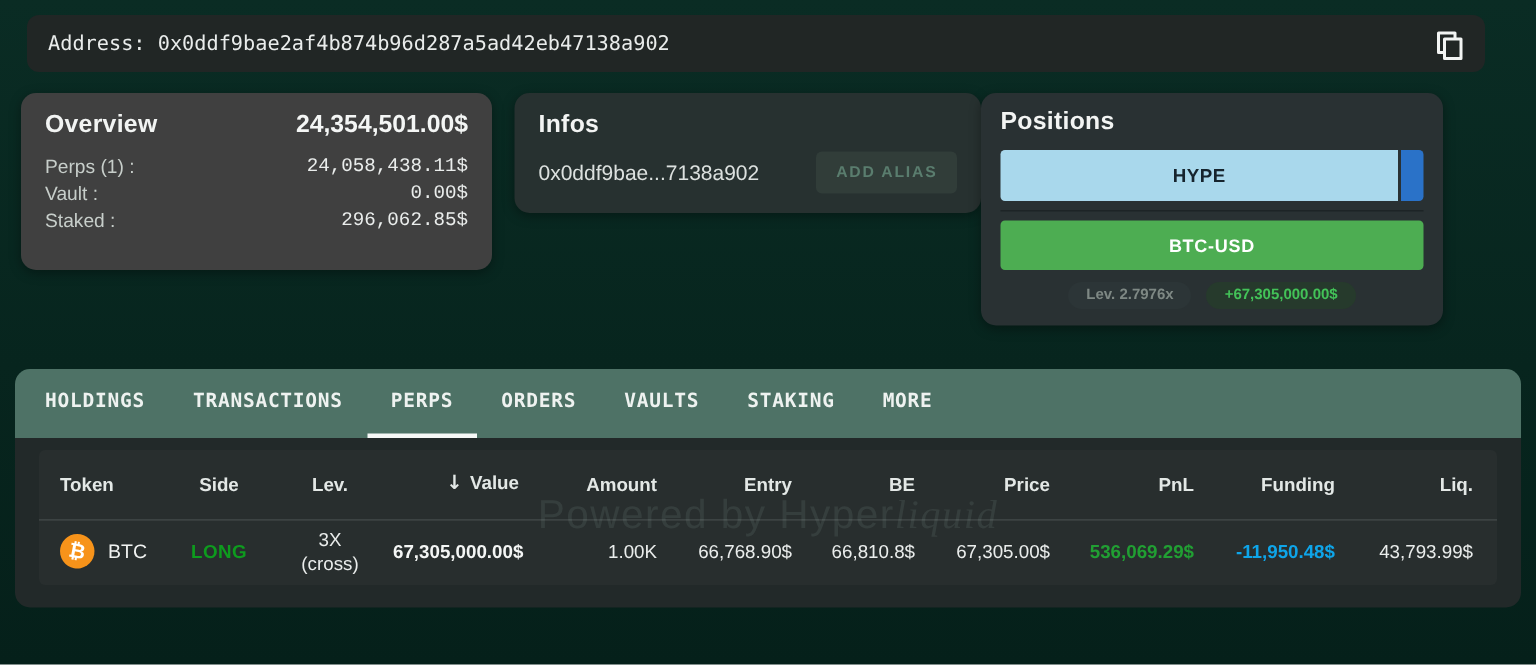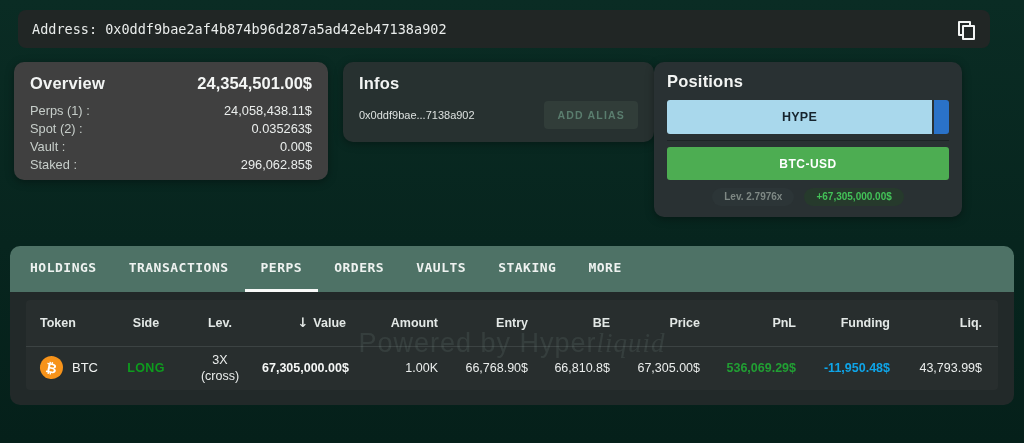--- a/index.html
+++ b/index.html
@@ -45,25 +45,25 @@
     box-shadow:0 2px 8px rgba(0,0,0,.35);
   }
   .card h2{ font-size:16.5px; font-weight:bold; color:#f2f4f3; letter-spacing:.2px; }
 
   .card.overview{ width:314px; height:118px; background:#404040; }
   .ov-head{ display:flex; justify-content:space-between; align-items:baseline; }
   .ov-total{ font-size:16.5px; font-weight:bold; color:#f4f6f5; }
   .kv-rows{ margin-top:9px; }
   .kv{ display:flex; justify-content:space-between; line-height:18px; font-size:12.8px; }
   .kv .k{ color:#c7cecA; }
-  .kv .v{ color:#eaedec; }
+  .kv .v{ color:#eaedec;font-family:Liberation Mono, monospace; }
 
   .card.infos{ width:311px; height:80px; background:#273130; margin-left:15px; }
   .infos-row{ margin-top:8px; display:flex; align-items:center; justify-content:space-between; }
-  .short-address{ font-size:11px; color:#dce1df; }
+  .short-address{ font-size:14px; color:#dce1df; }
   .add-alias-btn{
     background:#313d39; border:none; border-radius:4px; cursor:pointer;
     color:#5a7d6e; font-family:"Liberation Sans", sans-serif;
     font-size:10.5px; font-weight:bold; letter-spacing:1.2px;
     padding:8px 13px;
   }
 
   .card.positions{ width:308px; height:155px; background:#293133; padding:10px 13px; }
   .pos-bar{ margin-top:9px; height:34px; display:flex; cursor:pointer; }
   .pos-bar .seg-main{
@@ -151,24 +151,20 @@
 
     <section class="card overview">
       <div class="ov-head">
         <h2>Overview</h2>
         <div class="ov-total">24,354,501.00$</div>
       </div>
       <div class="kv-rows">
         <div class="kv">
           <span class="k">Perps (1) :</span>
           <span class="v">24,058,438.11$</span>
-        </div>
-        <div class="kv">
-          <span class="k">Spot (2) :</span>
-          <span class="v">0.035263$</span>
         </div>
         <div class="kv">
           <span class="k">Vault :</span>
           <span class="v">0.00$</span>
         </div>
         <div class="kv">
           <span class="k">Staked :</span>
           <span class="v">296,062.85$</span>
         </div>
       </div>

